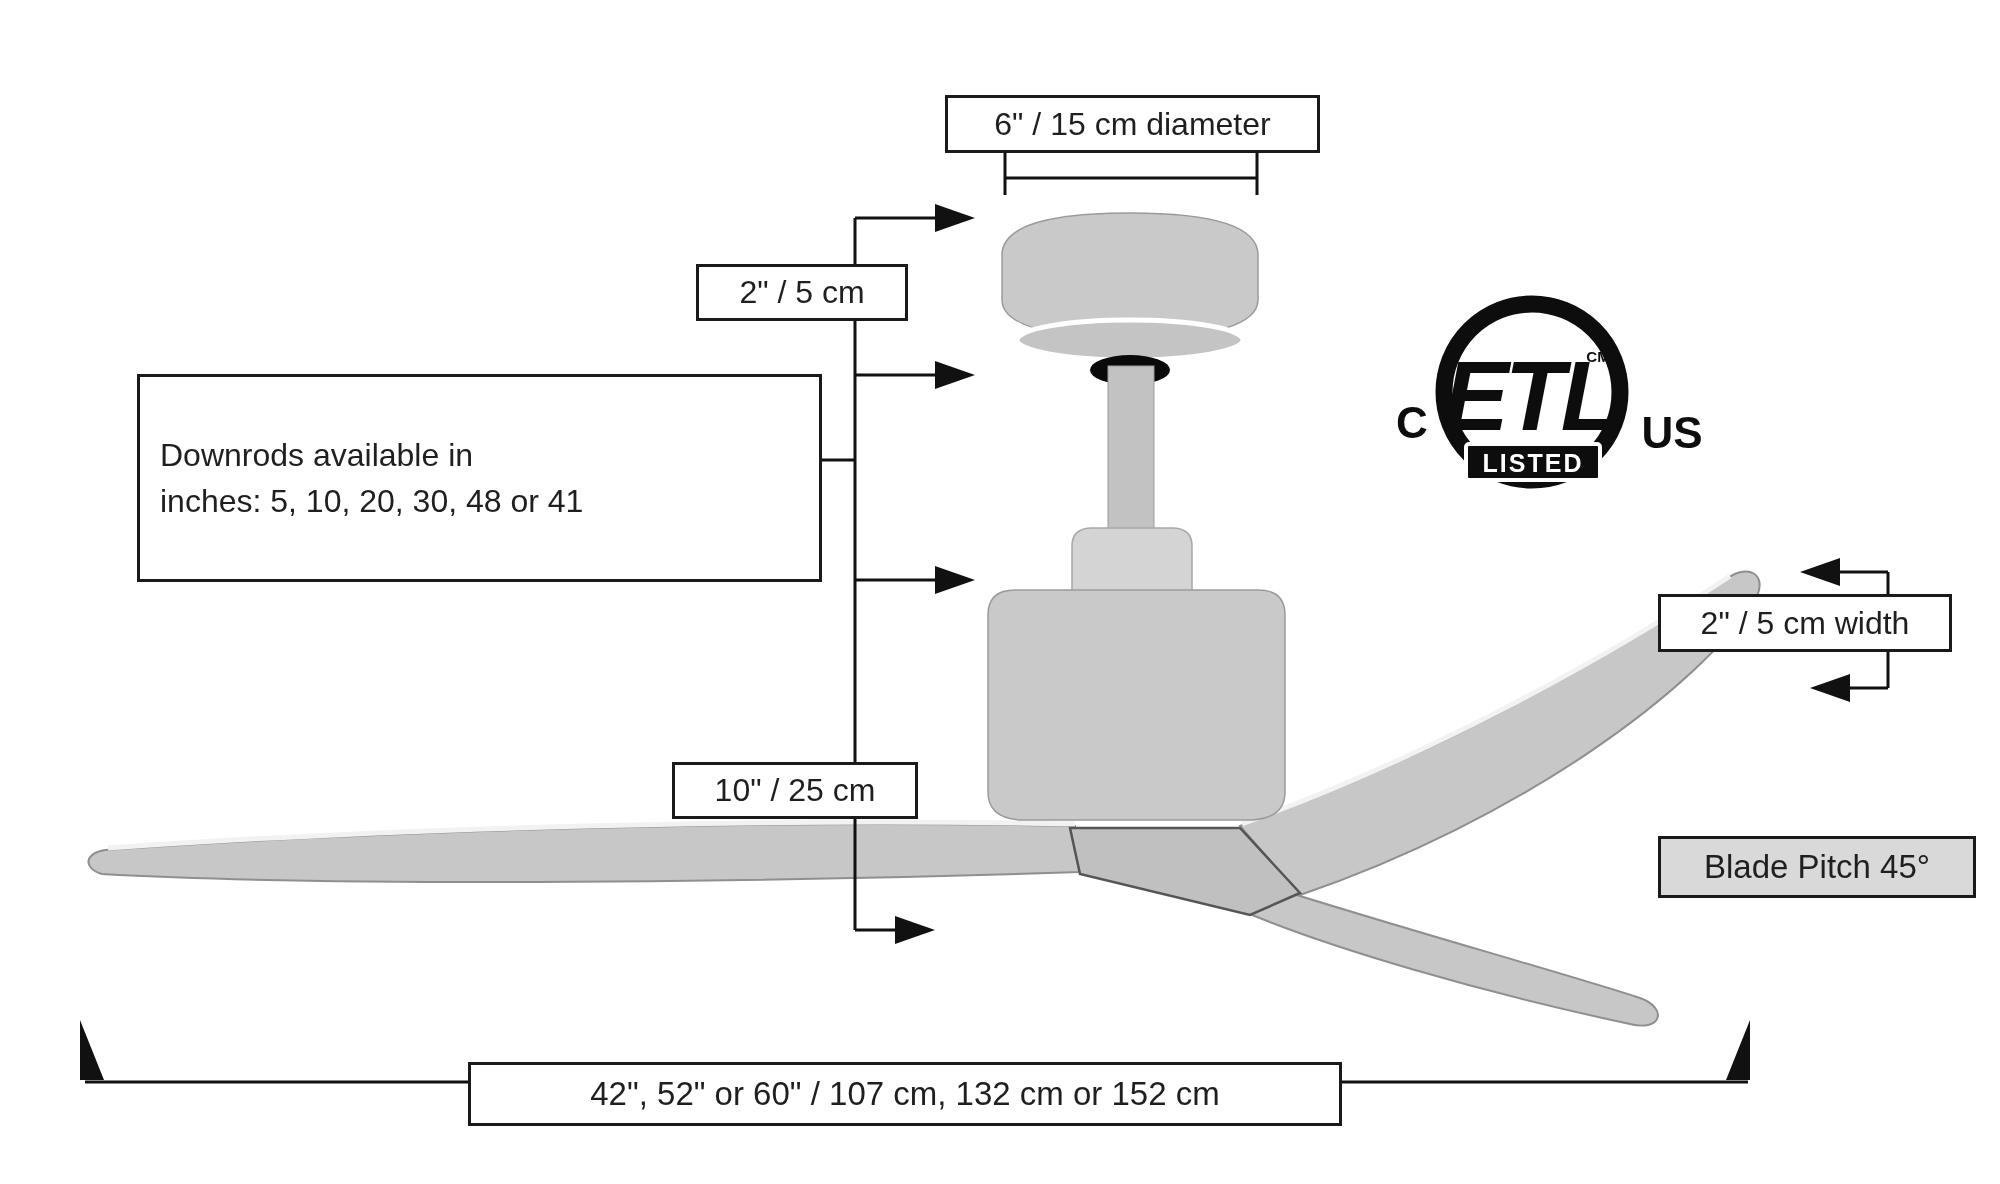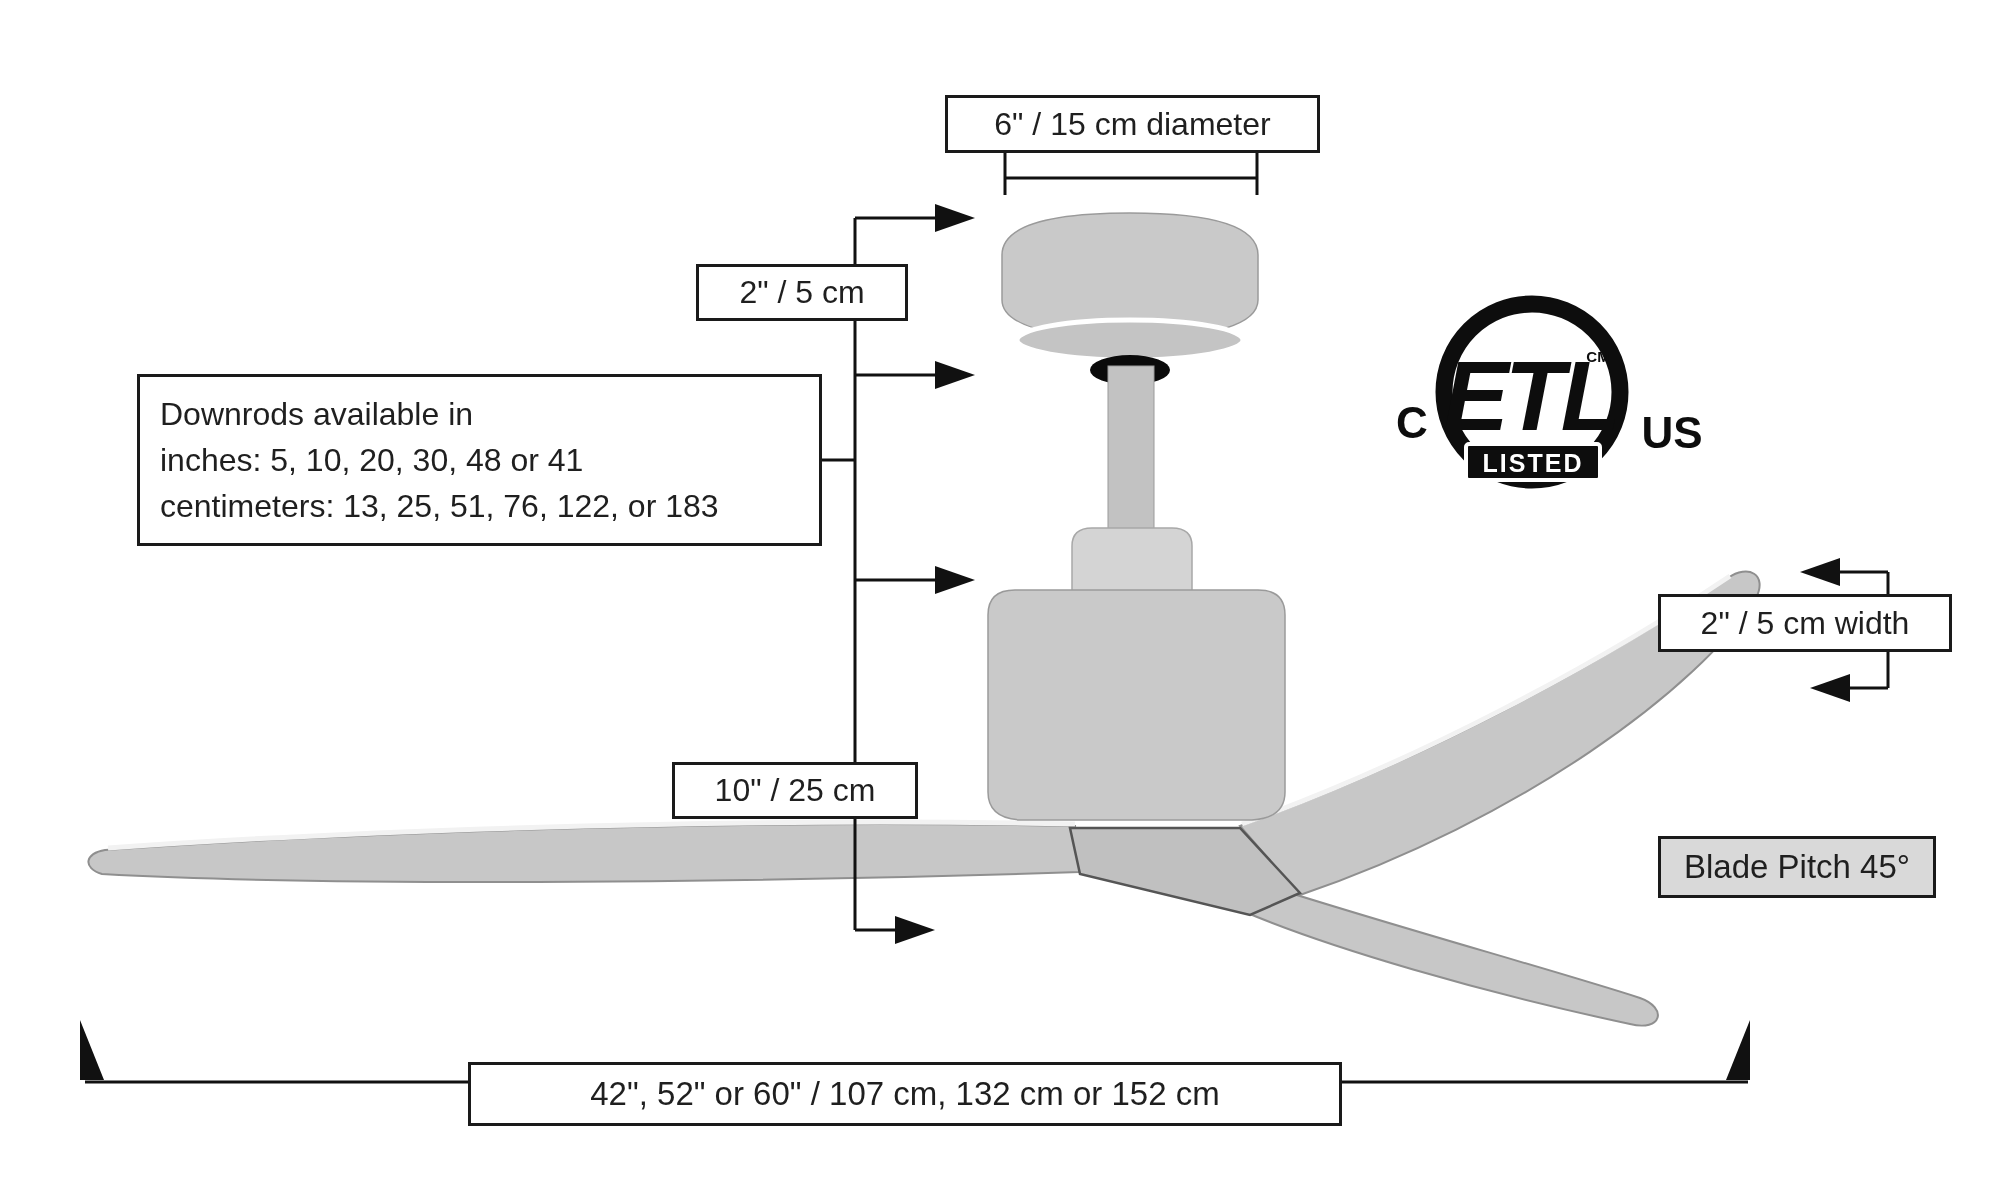--- a/index.html
+++ b/index.html
@@ -12,24 +12,24 @@
     position:absolute;display:flex;align-items:center;justify-content:center;
     background:#ffffff;border:3px solid #1a1a1a;font-size:32px;
     color:#1f1f1f;box-sizing:border-box;text-align:center;
   }
   .box--multiline{
     flex-direction:column;align-items:flex-start;justify-content:center;
     padding-left:20px;text-align:left;line-height:46px;
   }
   #diameter-box{left:945px;top:95px;width:375px;height:58px;}
   #canopy-height-box{left:696px;top:264px;width:212px;height:57px;}
-  #downrods-box{left:137px;top:374px;width:685px;height:172px;}
+  #downrods-box{left:137px;top:374px;width:685px;height:208px;}
   #motor-height-box{left:672px;top:762px;width:246px;height:57px;}
   #blade-width-box{left:1658px;top:594px;width:294px;height:58px;}
-  #pitch-box{left:1658px;top:836px;width:278px;height:62px;background:#d9d9d9;font-size:33px;}
+  #pitch-box{left:1658px;top:836px;width:318px;height:62px;background:#d9d9d9;font-size:33px;}
   #span-box{left:468px;top:1062px;width:874px;height:64px;font-size:33px;}
 
   .fan-fill{fill:#c9c9c9;stroke:#9a9a9a;stroke-width:1.5;}
   .fan-fill-light{fill:#d4d4d4;stroke:#a8a8a8;stroke-width:1.5;}
   .blade-fill{fill:#c7c7c7;stroke:#8f8f8f;stroke-width:2;}
   .hub-fill{fill:#c0c0c0;stroke:#555555;stroke-width:2.5;}
   .dim-line{stroke:#111111;stroke-width:3;fill:none;}
   .dim-arrow{fill:#111111;stroke:none;}
   .etl-stroke{fill:#ffffff;stroke:#0d0d0d;stroke-width:17;}
   .etl-text{fill:#0d0d0d;font-family:"Liberation Sans",sans-serif;font-weight:bold;}
@@ -101,21 +101,20 @@
     </g>
   </svg>
 
   <div class="box" id="diameter-box">6" / 15 cm diameter</div>
 
   <div class="box" id="canopy-height-box">2" / 5 cm</div>
 
   <div class="box box--multiline" id="downrods-box">
     <div>Downrods available in</div>
     <div>inches: 5, 10, 20, 30, 48 or 41</div>
-    <div>centimeters: 13, 25, 51, 76, 122, or 183</div>
   </div>
 
   <div class="box" id="motor-height-box">10" / 25 cm</div>
 
   <div class="box" id="blade-width-box">2" / 5 cm width</div>
 
   <div class="box" id="pitch-box">Blade Pitch 45°</div>
 
   <div class="box" id="span-box">42", 52" or 60" / 107 cm, 132 cm or 152 cm</div>
 

